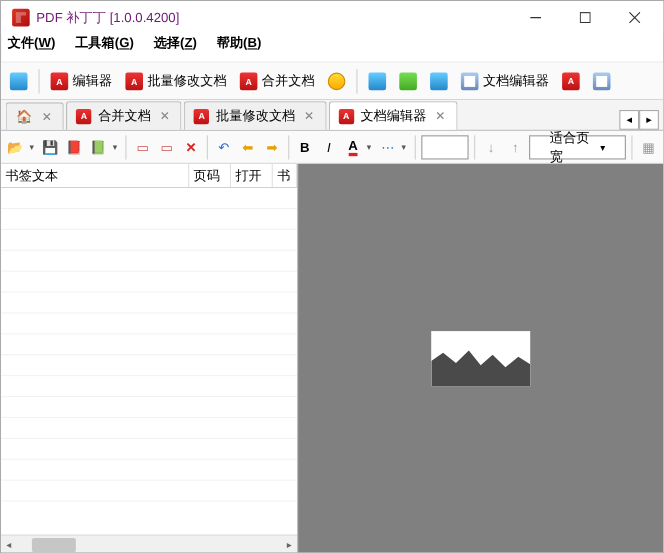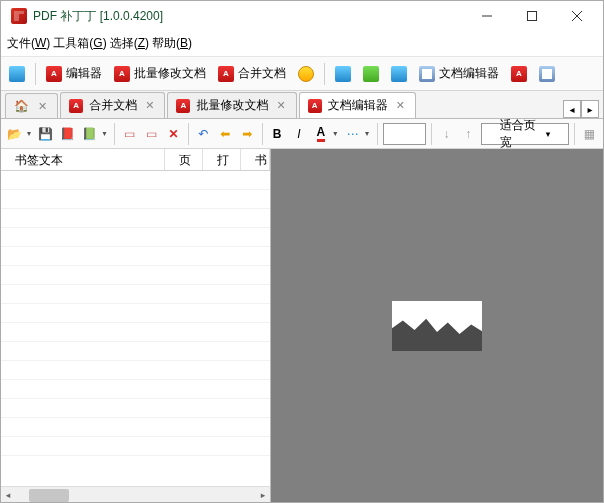--- a/index.html
+++ b/index.html
@@ -1,30 +1,30 @@
 <!DOCTYPE html>
 <html><head>
 <meta charset="utf-8">
 <style>
 * { margin: 0; padding: 0; box-sizing: border-box; font-family: "Microsoft YaHei", "SimSun", sans-serif; }
 body { width: 604px; height: 503px; background: #fff; overflow: hidden; border: 1px solid #aaa; font-size: 12px; }
 
 .titlebar { height: 30px; background: #fff; display: flex; align-items: center; padding: 0 4px; }
 .titlebar .app-icon { width: 16px; height: 16px; margin: 0 6px; background: linear-gradient(135deg,#d32,#a11); border-radius: 2px; position: relative; }
 .titlebar .app-icon::after { content: ""; position: absolute; inset: 3px; background: #fff; clip-path: polygon(0 0,100% 0,100% 30%,50% 30%,50% 100%,0 100%); opacity: .3; }
-.titlebar .title { color: #14532d; flex: 1; font-size: 12px; }
+.titlebar .title { color: #701a75; flex: 1; font-size: 12px; }
 .titlebar .win-btns { display: flex; }
 .titlebar .win-btn { width: 45px; height: 28px; display: flex; align-items: center; justify-content: center; color: #888; }
 
-.menubar { height: 26px; display: flex; align-items: center; padding: 0 6px; gap: 3px; border-bottom: 1px solid #e5e5e5; color: #000; }
+.menubar { height: 26px; display: flex; padding: 0 6px; gap: 18px; border-bottom: 1px solid #e5e5e5; color: #000; font-weight: bold; }
 .menubar .item u { text-decoration: underline; }
 
 .toolbar-main { height: 34px; display: flex; align-items: center; padding: 0 4px; gap: 4px; border-bottom: 1px solid #d5d5d5; background: #fafafa; }
 .tb-sep { width: 1px; height: 22px; background: #d0d0d0; margin: 0 2px; }
-.tb-btn { display: flex; align-items: center; gap: 4px; padding: 3px 4px; border-radius: 2px; }
+.tb-btn { display: flex; align-items: flex-end; gap: 4px; padding: 3px 4px; border-radius: 2px; }
 .ic { width: 16px; height: 16px; display: inline-flex; align-items: center; justify-content: center; font-size: 12px; }
 .ic-pdf { background: linear-gradient(#e33,#b11); color: #fff; font-size: 8px; font-weight: bold; border-radius: 2px; }
 .ic-pdf::before { content: "A"; }
 .ic-yellow { background: linear-gradient(#fd3,#fa0); border-radius: 50%; border: 1px solid #c80; }
 .ic-blue { background: linear-gradient(#6cf,#28c); border-radius: 2px; }
 .ic-green { background: linear-gradient(#7d5,#4a2); border-radius: 2px; }
 .ic-img { background: linear-gradient(#ace,#68b); border-radius: 2px; position: relative; }
 .ic-img::after { content: ""; position: absolute; inset: 3px; background: #fff; }
 .ic-dropdown { width: 8px; color: #555; font-size: 8px; }
 
@@ -38,21 +38,21 @@
 
 .toolbar-edit { height: 30px; display: flex; align-items: center; padding: 0 4px; gap: 3px; border-bottom: 1px solid #d5d5d5; background: #fafafa; }
 .te-btn { width: 22px; height: 22px; display: flex; align-items: center; justify-content: center; border-radius: 2px; }
 .te-btn.disabled { opacity: .4; }
 .zoom-select { height: 22px; border: 1px solid #999; padding: 0 18px; font-size: 12px; background: #fff; display: flex; align-items: center; gap: 6px; }
 .page-input { width: 50px; height: 22px; border: 1px solid #999; background: #fff; }
 
 .workspace { display: flex; height: 354px; }
 .left-pane { width: 270px; border-right: 1px solid #bbb; display: flex; flex-direction: column; }
 .grid-header { display: flex; height: 22px; border-bottom: 1px solid #d0d0d0; background: #fff; }
-.grid-header .col { padding: 3px 14px; border-right: 1px solid #e0e0e0; font-size: 12px; }
+.grid-header .col { padding: 3px 4px; border-right: 1px solid #e0e0e0; font-size: 12px; }
 .grid-body { flex: 1; background: #fff; overflow: hidden; }
 .grid-body .row { height: 19px; border-bottom: 1px solid #f2f2f2; }
 .hscroll { height: 17px; background: #f0f0f0; border-top: 1px solid #ddd; display: flex; align-items: center; }
 .hscroll .thumb { width: 40px; height: 13px; background: #c6c6c6; border-radius: 2px; margin-left: 14px; }
 .hscroll .arrow { width: 14px; text-align: center; color: #666; font-size: 9px; }
 
 .right-pane { flex: 1; display: flex; flex-direction: column; }
 .preview { flex: 1; background: #808080; display: flex; align-items: center; justify-content: center; position: relative; }
 .preview-img { width: 90px; height: 50px; background: #fff; position: relative; overflow: hidden; }
 .preview-img .mountain { position: absolute; bottom: 0; left: 0; right: 0; height: 38px; background: #4a4a4a; clip-path: polygon(0 40%,12% 20%,25% 45%,38% 15%,50% 50%,62% 25%,75% 55%,88% 30%,100% 48%,100% 100%,0 100%); }

